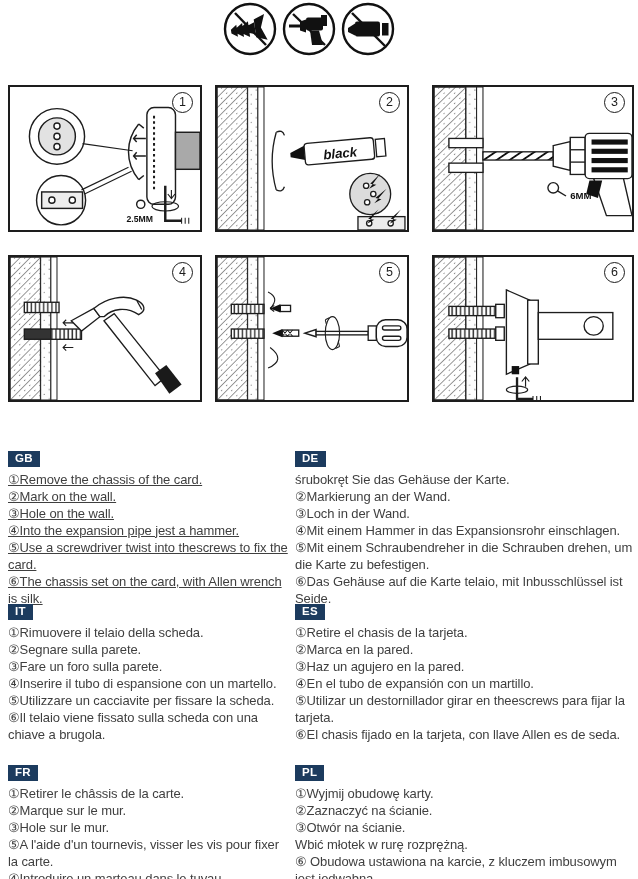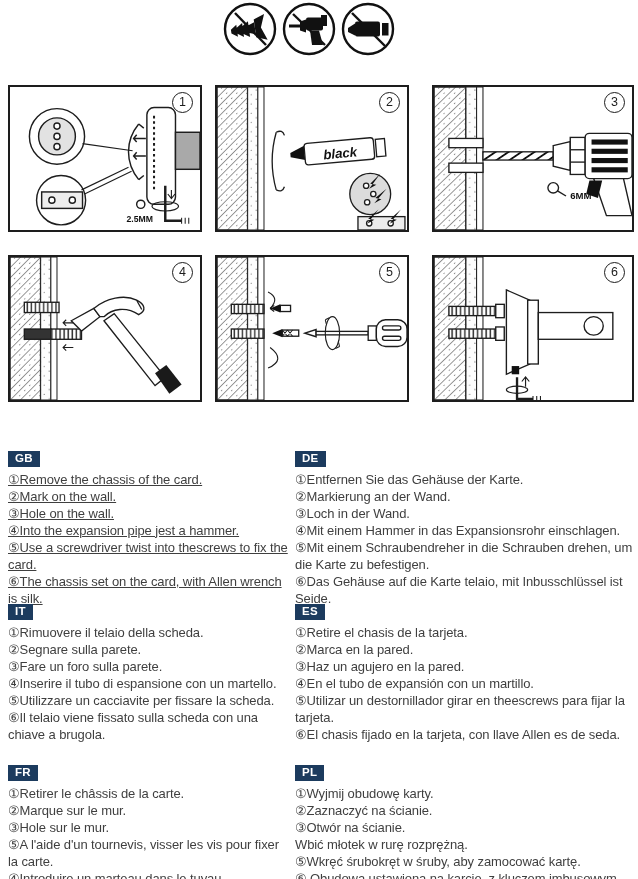--- a/index.html
+++ b/index.html
@@ -261,21 +261,21 @@
     <div class="line">①Remove the chassis of the card.</div>
     <div class="line">②Mark on the wall.</div>
     <div class="line">③Hole on the wall.</div>
     <div class="line">④Into the expansion pipe jest a hammer.</div>
     <div class="line">⑤Use a screwdriver twist into thescrews to fix the card.</div>
     <div class="line">⑥The chassis set on the card, with Allen wrench is silk.</div>
   </section>
 
   <section class="sec s-de">
     <span class="badge">DE</span>
-    <div class="line">①Entfernen Sie das Gehäuse der Karte.</div>
+    <div class="line">śrubokręt Sie das Gehäuse der Karte.</div>
     <div class="line">②Markierung an der Wand.</div>
     <div class="line">③Loch in der Wand.</div>
     <div class="line">④Mit einem Hammer in das Expansionsrohr einschlagen.</div>
     <div class="line">⑤Mit einem Schraubendreher in die Schrauben drehen, um die Karte zu befestigen.</div>
     <div class="line">⑥Das Gehäuse auf die Karte telaio, mit Inbusschlüssel ist Seide.</div>
   </section>
 
   <section class="sec s-it">
     <span class="badge">IT</span>
     <div class="line">①Rimuovere il telaio della scheda.</div>
@@ -305,17 +305,16 @@
     <div class="line">④Introduire un marteau dans le tuyau d'expansion.</div>
     <div class="line">⑥Le châssis est posé sur la carte, la clé Allen est en soie.</div>
   </section>
 
   <section class="sec s-pl">
     <span class="badge">PL</span>
     <div class="line">①Wyjmij obudowę karty.</div>
     <div class="line">②Zaznaczyć na ścianie.</div>
     <div class="line">③Otwór na ścianie.</div>
     <div class="line">Wbić młotek w rurę rozprężną.</div>
-    <div class="line">⑤Wkręć śrubokręt w śruby, aby zamocować kartę.</div>
     <div class="line">⑥ Obudowa ustawiona na karcie, z kluczem imbusowym jest jedwabna.</div>
   </section>
 
 </div>
 
 </body></html>

